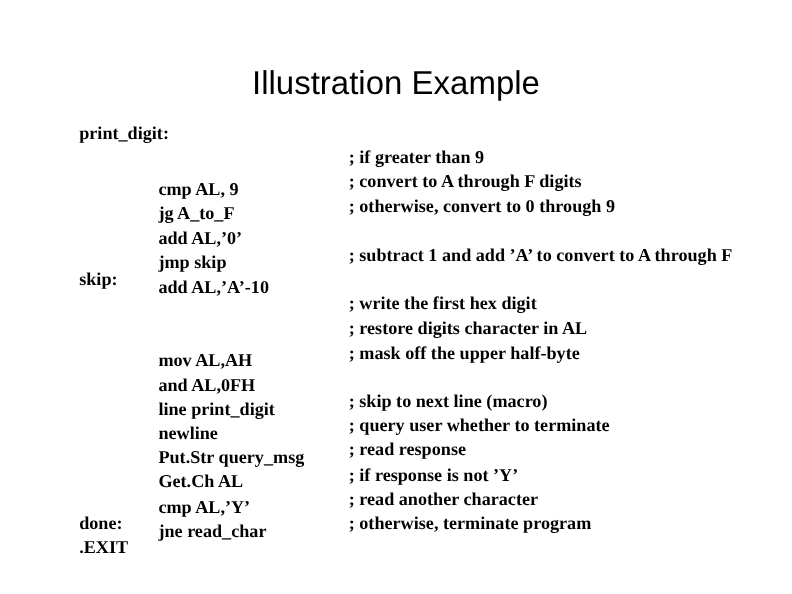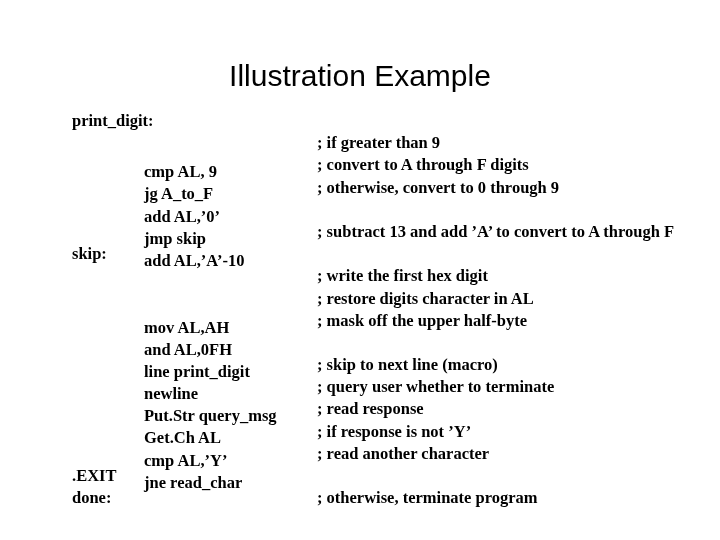--- a/index.html
+++ b/index.html
@@ -105,21 +105,21 @@
     <div class="code-row">
       <span class="code-label"></span>
       <span class="code-instr">jmp skip</span>
       <span class="code-comment"></span>
     </div>
 
 
     <div class="code-row">
       <span class="code-label"></span>
       <span class="code-instr">add AL,’A’-10</span>
-      <span class="code-comment">; subtract 13 and add ’A’ to convert to A through F</span>
+      <span class="code-comment">; subtract 1 and add ’A’ to convert to A through F</span>
     </div>
 
     <div class="code-row">
       <span class="code-label">skip:</span>
       <span class="code-instr"></span>
       <span class="code-comment"></span>
     </div>
 
     <div class="code-row">
       <span class="code-label"></span>
@@ -168,25 +168,25 @@
       <span class="code-comment">; if response is not ’Y’</span>
     </div>
 
     <div class="code-row">
       <span class="code-label"></span>
       <span class="code-instr">jne read_char</span>
       <span class="code-comment">; read another character</span>
     </div>
 
     <div class="code-row">
+      <span class="code-label">done:</span>
+      <span class="code-instr"></span>
+      <span class="code-comment">; otherwise, terminate program</span>
+    </div>
+
+    <div class="code-row">
       <span class="code-label">.EXIT</span>
       <span class="code-instr"></span>
       <span class="code-comment"></span>
-    </div>
-
-    <div class="code-row">
-      <span class="code-label">done:</span>
-      <span class="code-instr"></span>
-      <span class="code-comment">; otherwise, terminate program</span>
     </div>
 
   </div>
 </div>
 
 </body></html>

